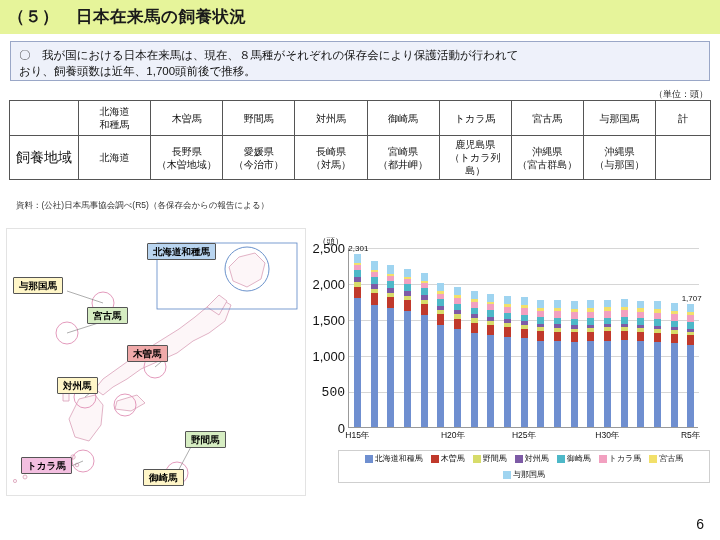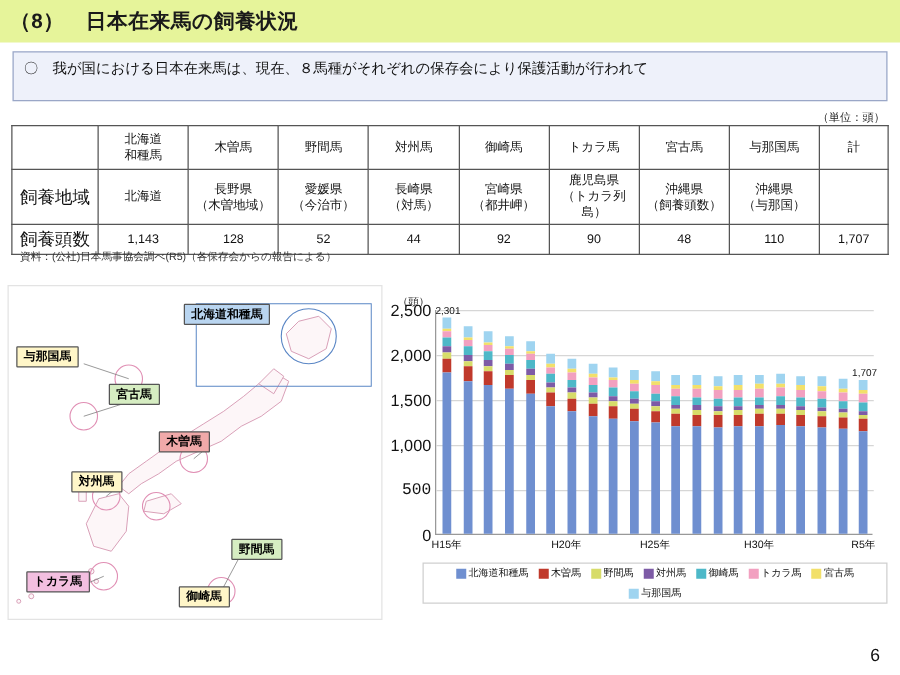--- a/index.html
+++ b/index.html
@@ -86,25 +86,26 @@
   .legend .swatch{width:8px;height:8px;margin-right:2px;display:inline-block;}
   
   .page-num{
     position:absolute;right:16px;bottom:8px;font-size:14px;color:#111;
   }
 </style>
 </head>
 <body>
 
 <div class="title-bar">
-  <div class="title-text">（8）　日本在来馬の飼養状況</div>
+  <div class="title-text">（５）　日本在来馬の飼養状況</div>
 </div>
 
 <div class="lead-box">
   <div class="lead-line">〇　我が国における日本在来馬は、現在、８馬種がそれぞれの保存会により保護活動が行われて</div>
+  <div class="lead-line">おり、飼養頭数は近年、1,700頭前後で推移。</div>
 </div>
 
 <div class="unit-note">（単位：頭）</div>
 
 <table class="main-table">
   <tbody>
       <tr class="head">
     <td class="rowlabel"></td>
     <td><span>北海道</span><br><span>和種馬</span></td>
     <td><span>木曽馬</span></td>
@@ -117,35 +118,23 @@
     <td class="total">計</td>
   </tr>
   <tr class="region">
     <td class="rowlabel">飼養地域</td>
     <td><span>北海道</span><br><span></span></td>
     <td><span>長野県</span><br><span>（木曽地域）</span></td>
     <td><span>愛媛県</span><br><span>（今治市）</span></td>
     <td><span>長崎県</span><br><span>（対馬）</span></td>
     <td><span>宮崎県</span><br><span>（都井岬）</span></td>
     <td><span>鹿児島県</span><br><span>（トカラ列島）</span></td>
-    <td><span>沖縄県</span><br><span>（飼養頭数）</span></td>
+    <td><span>沖縄県</span><br><span>（宮古群島）</span></td>
     <td><span>沖縄県</span><br><span>（与那国）</span></td>
     <td class="total"></td>
-  </tr>
-  <tr class="count">
-    <td class="rowlabel">飼養頭数</td>
-    <td>1,143</td>
-    <td>128</td>
-    <td>52</td>
-    <td>44</td>
-    <td>92</td>
-    <td>90</td>
-    <td>48</td>
-    <td>110</td>
-    <td class="total">1,707</td>
   </tr>
 </tbody>
   </table>
 
 <div class="src-note">資料：(公社)日本馬事協会調べ(R5)（各保存会からの報告による）</div>
 
 <div class="map-area">
   <svg width="300" height="268" viewBox="0 0 300 268">
 
     <path d="M232 28 L248 24 L258 34 L254 50 L240 58 L226 52 L222 38 Z" fill="#fdf6f8" stroke="#d9a0b8" stroke-width="0.8"></path>

